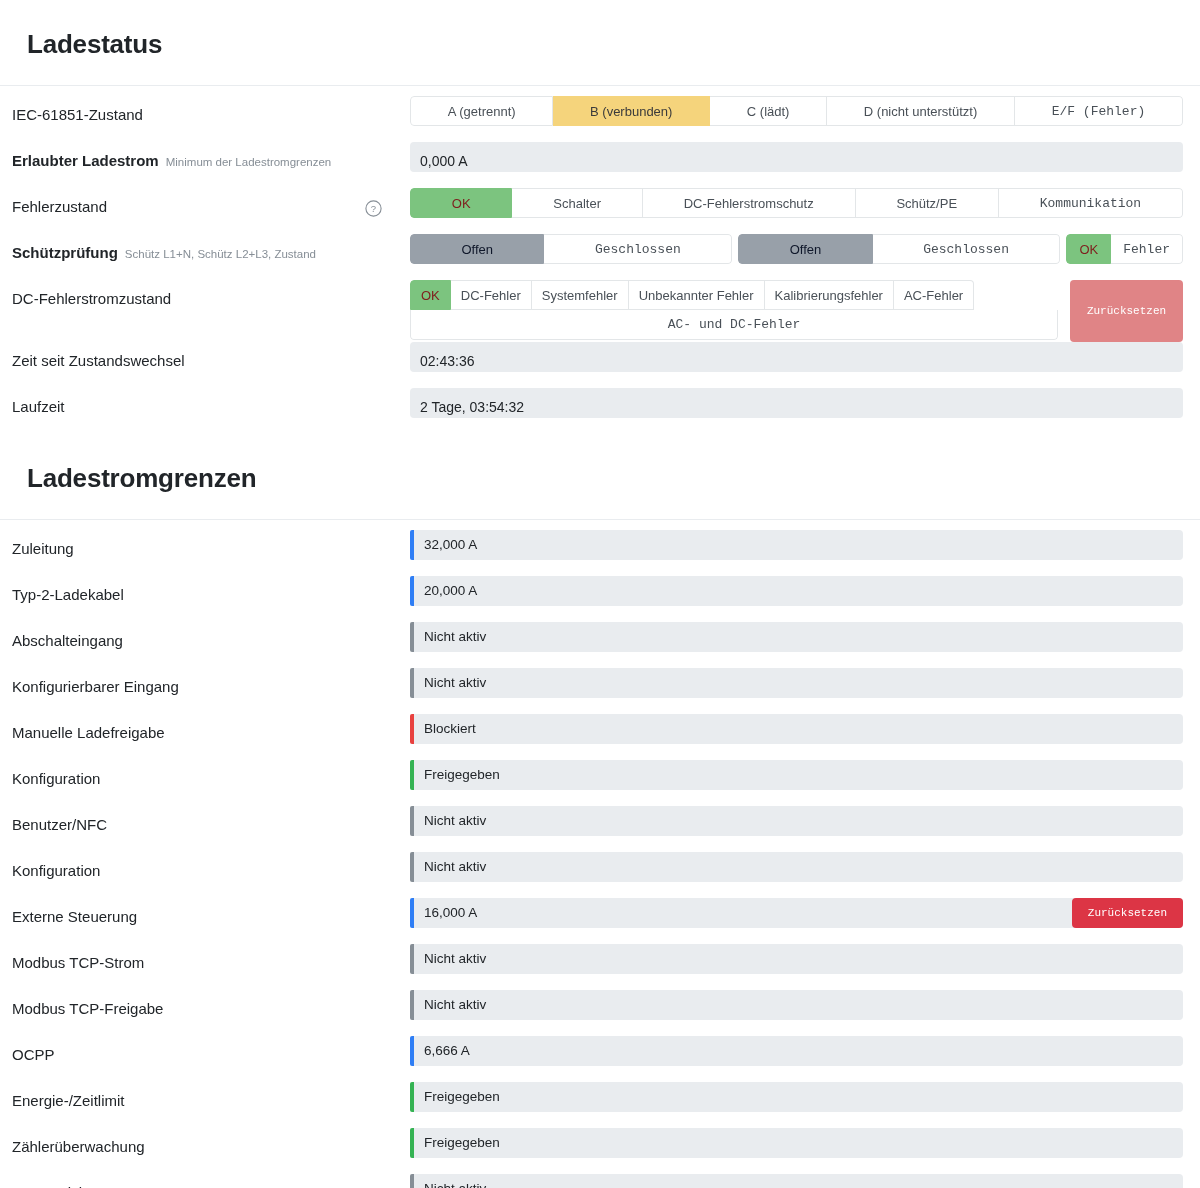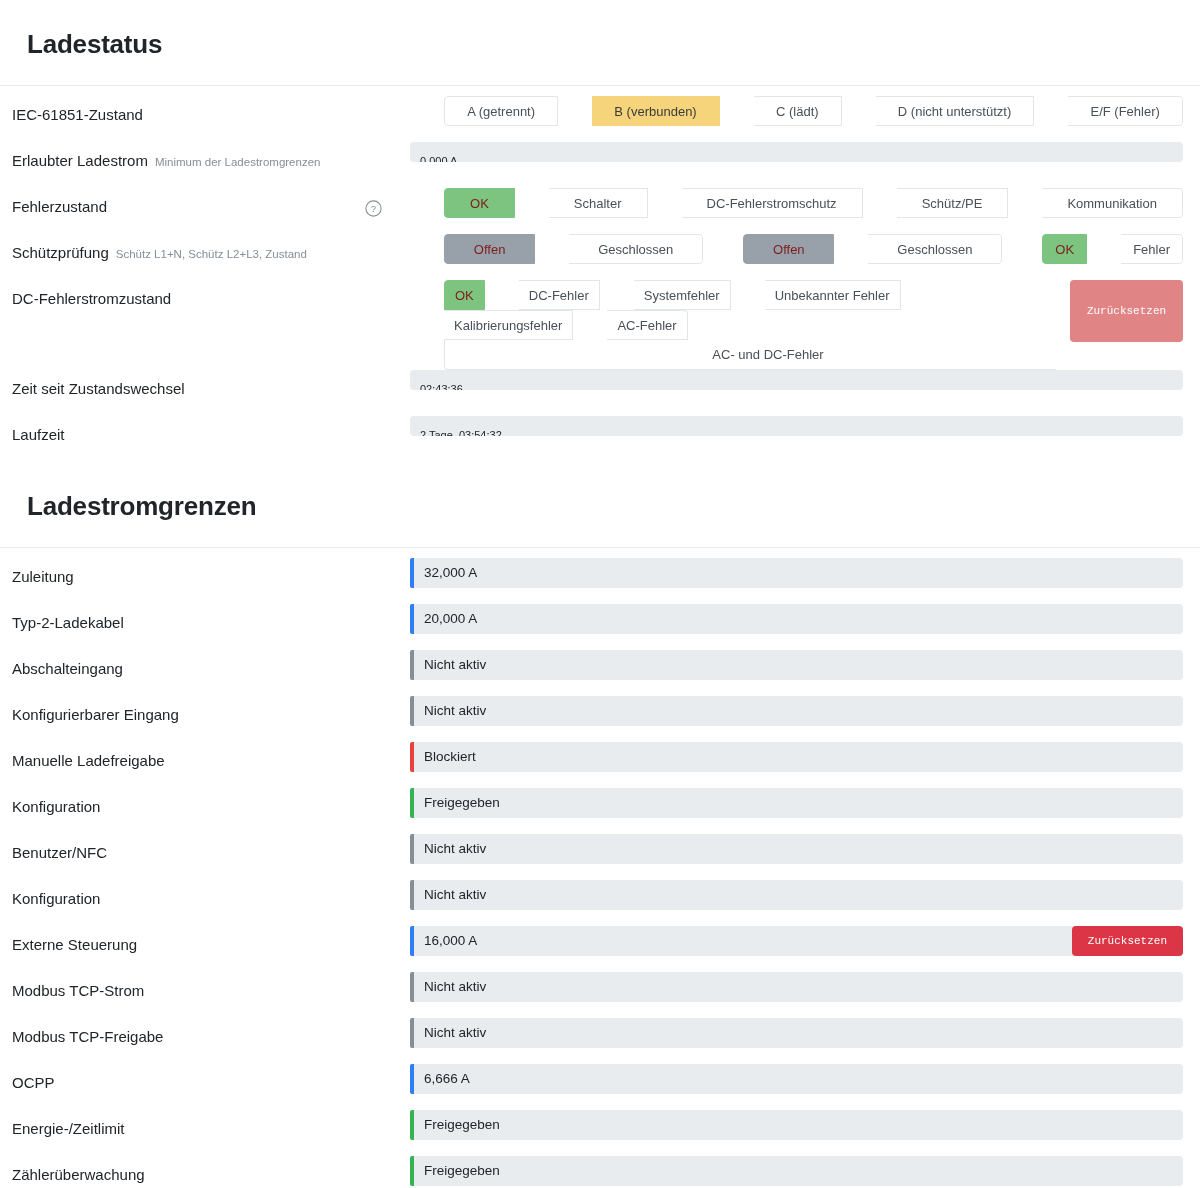--- a/index.html
+++ b/index.html
@@ -44,21 +44,21 @@
     flex: 0 0 398px;
     padding-top: 9px;
     padding-right: 8px;
     font-size: 15px;
     line-height: 20px;
     color: #212529;
     display: flex;
     align-items: baseline;
     gap: 7px;
   }
-  .row-label.bold > .lbl-main { font-weight: 400; }
+  .row-label.bold > .lbl-main { font-weight: 700; }
   .lbl-sub {
     font-size: 11.5px;
     color: #868e96;
     font-weight: 400;
     white-space: nowrap;
   }
   .help-icon {
     margin-left: auto;
     margin-right: 20px;
     align-self: center;
@@ -75,23 +75,23 @@
     align-items: flex-start;
     gap: 6px;
     min-width: 0;
   }
 
   
   .value-field {
     flex: 1 1 auto;
     background: #e9ecef;
     border-radius: 4px;
-    height: 20px;
+    height: 30px;
     line-height: 30px;
-    font-size: 11px;
+    font-size: 14px;
     color: #212529;
     padding: 4px 10px;
     overflow: hidden;
     white-space: nowrap;
   }
 
   
   .value-wrap {
     flex: 1 1 auto;
     display: flex;
@@ -143,28 +143,27 @@
     line-height: 29px;
     text-align: center;
     font-size: 13px;
     color: #495057;
     background: #ffffff;
     border: 1px solid #e3e6e8;
     border-left-width: 0;
     white-space: nowrap;
     padding: 0 10px;
     user-select: none;
-    margin-left: 34px;
   }
   .seg:first-child { border-left-width: 1px; border-radius: 4px 0 0 4px; }
-  .seg:last-child  { border-radius: 0 4px 4px 0; }
+  .seg:last-child  { border-radius: 0 4px 4px 0; font-family: Liberation Mono, monospace; }
 
   .seg.active-yellow { background: #f5d47c; border-color: #f5d47c; color: #3b3b3b; }
   .seg.active-green  { background: #7cc47f; border-color: #7cc47f; color: #7f1d1d; }
-  .seg.active-gray   { background: #98a0a9; border-color: #98a0a9; color: #7f1d1d; }
+  .seg.active-gray   { background: #98a0a9; border-color: #98a0a9; color: #0f172a; }
 
   
   .btn-group.wrapped { flex: 1 1 auto; min-width: 0; }
   .btn-group.wrapped .seg { flex: 0 1 auto; }
   .btn-group.wrapped .seg.full {
     flex: 1 0 100%;
     border-left-width: 1px;
     border-top-width: 0;
     border-radius: 0 0 4px 4px;
   }

